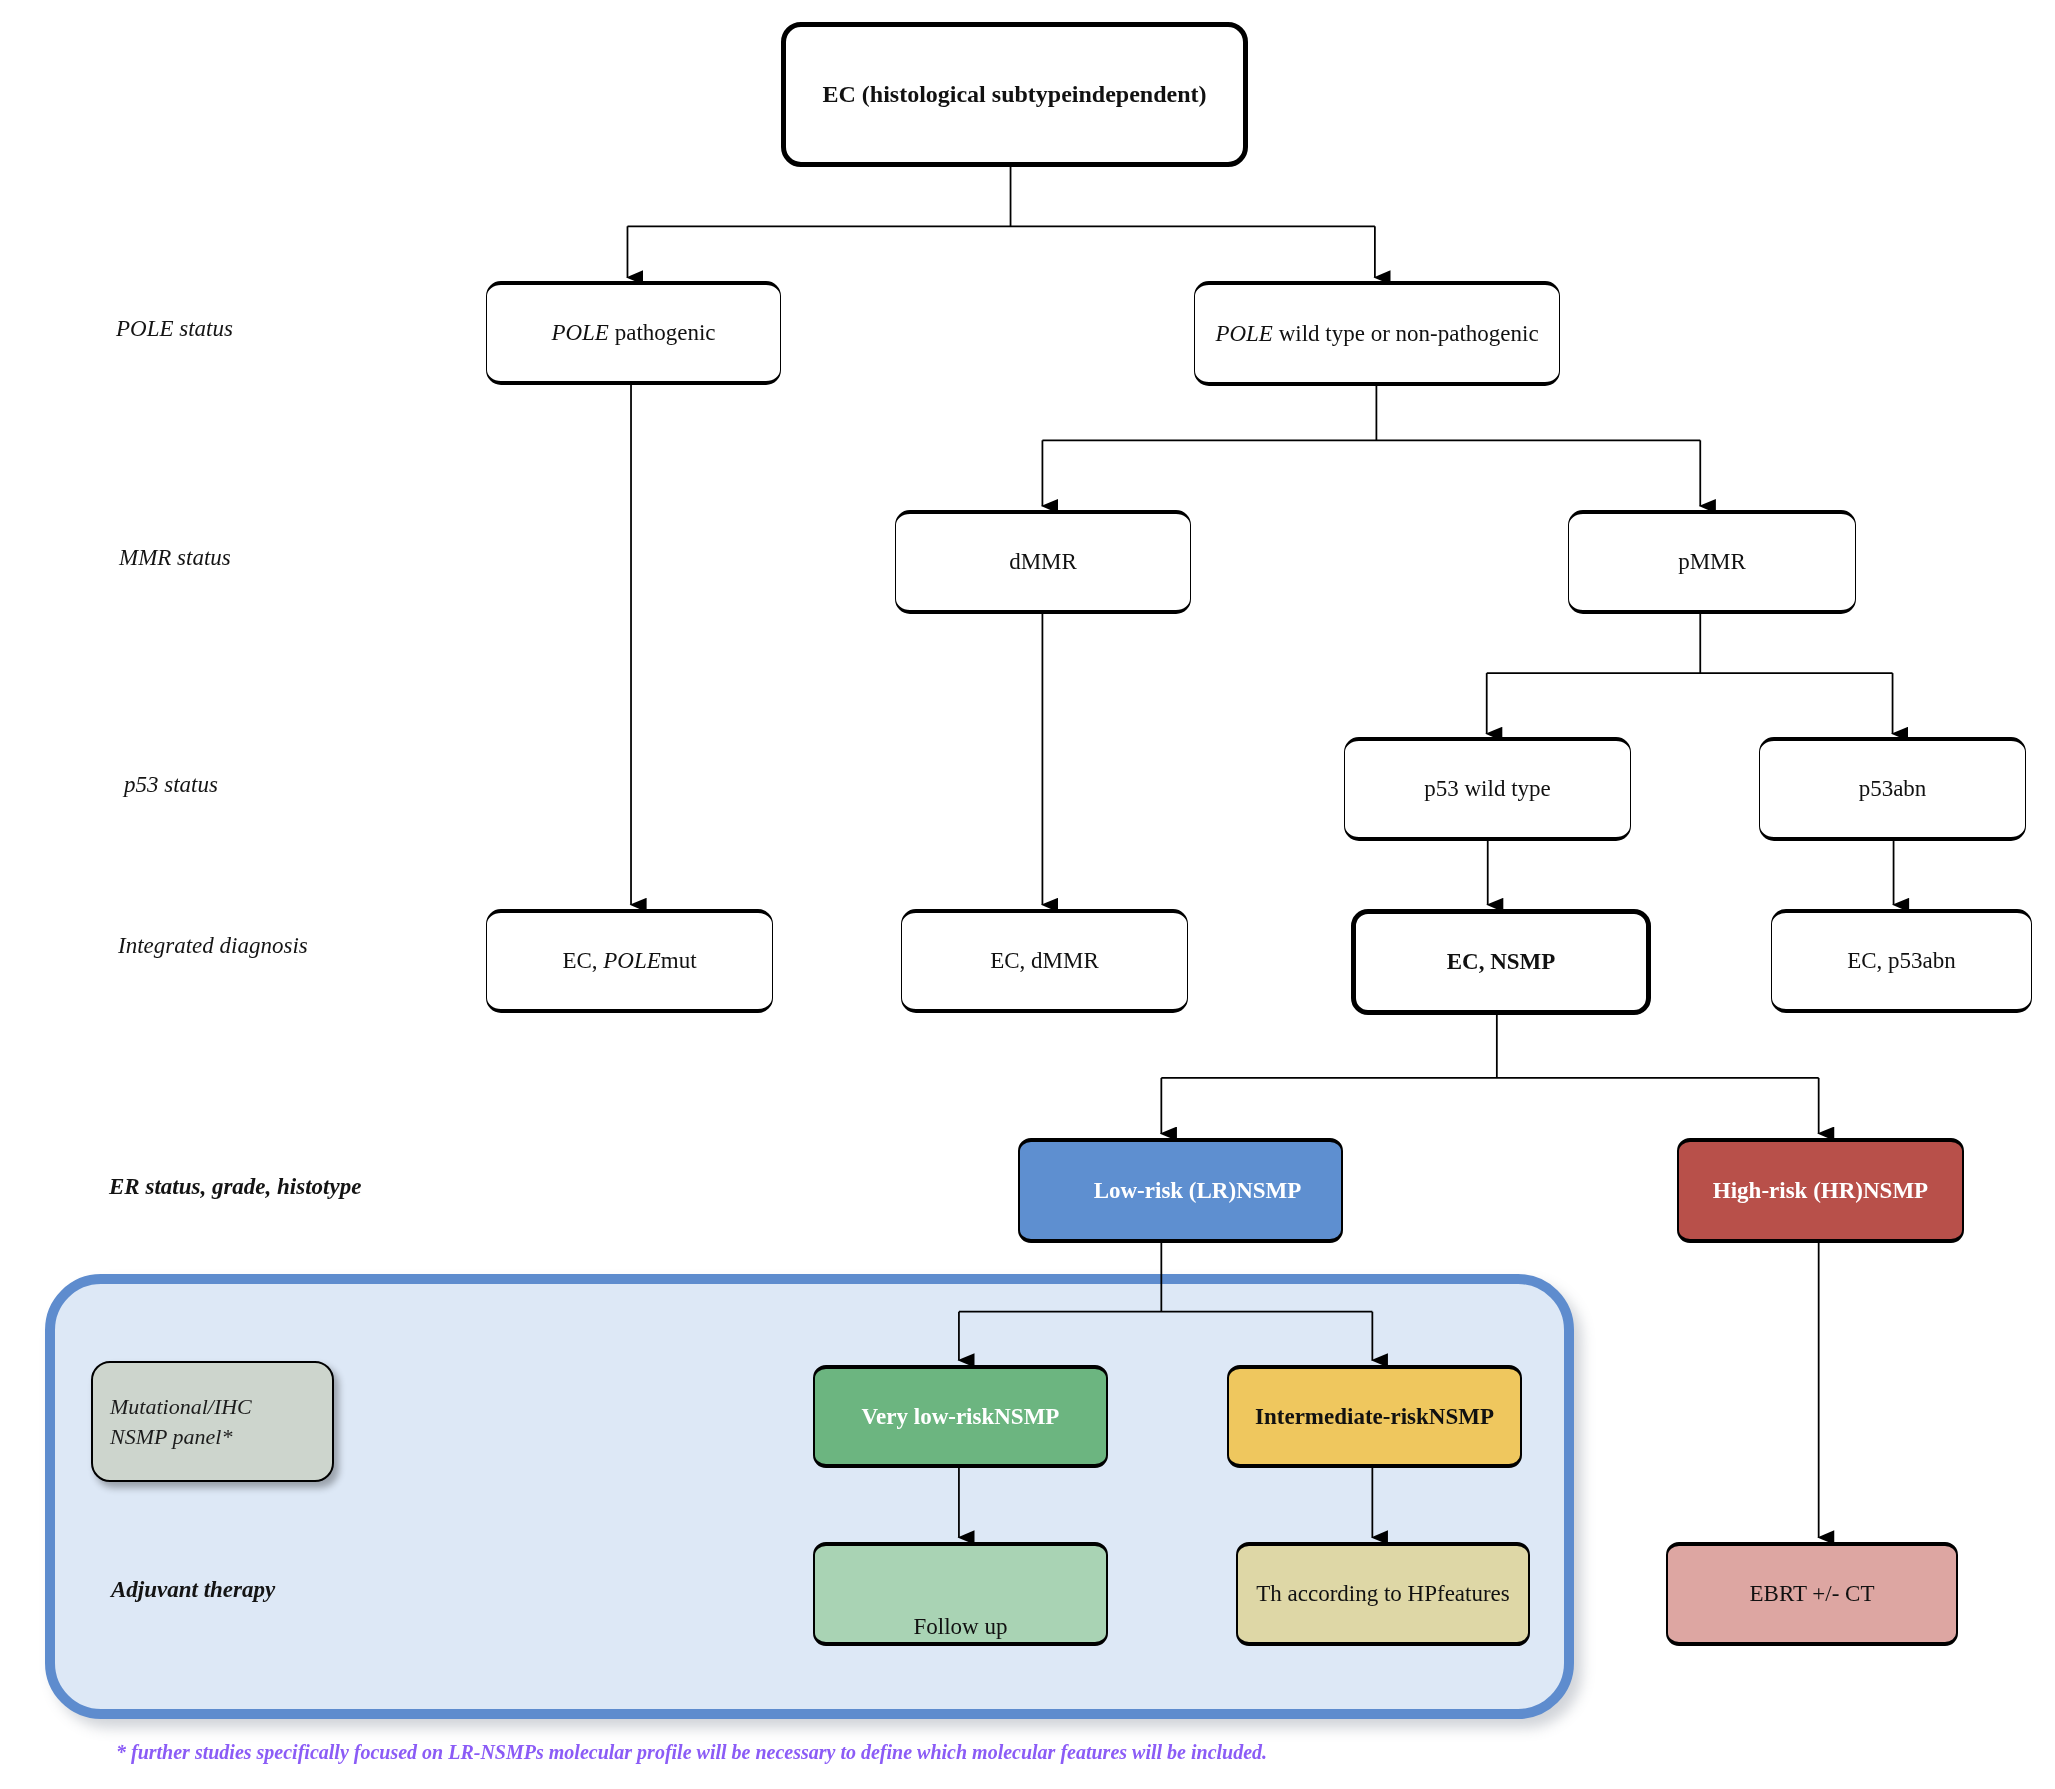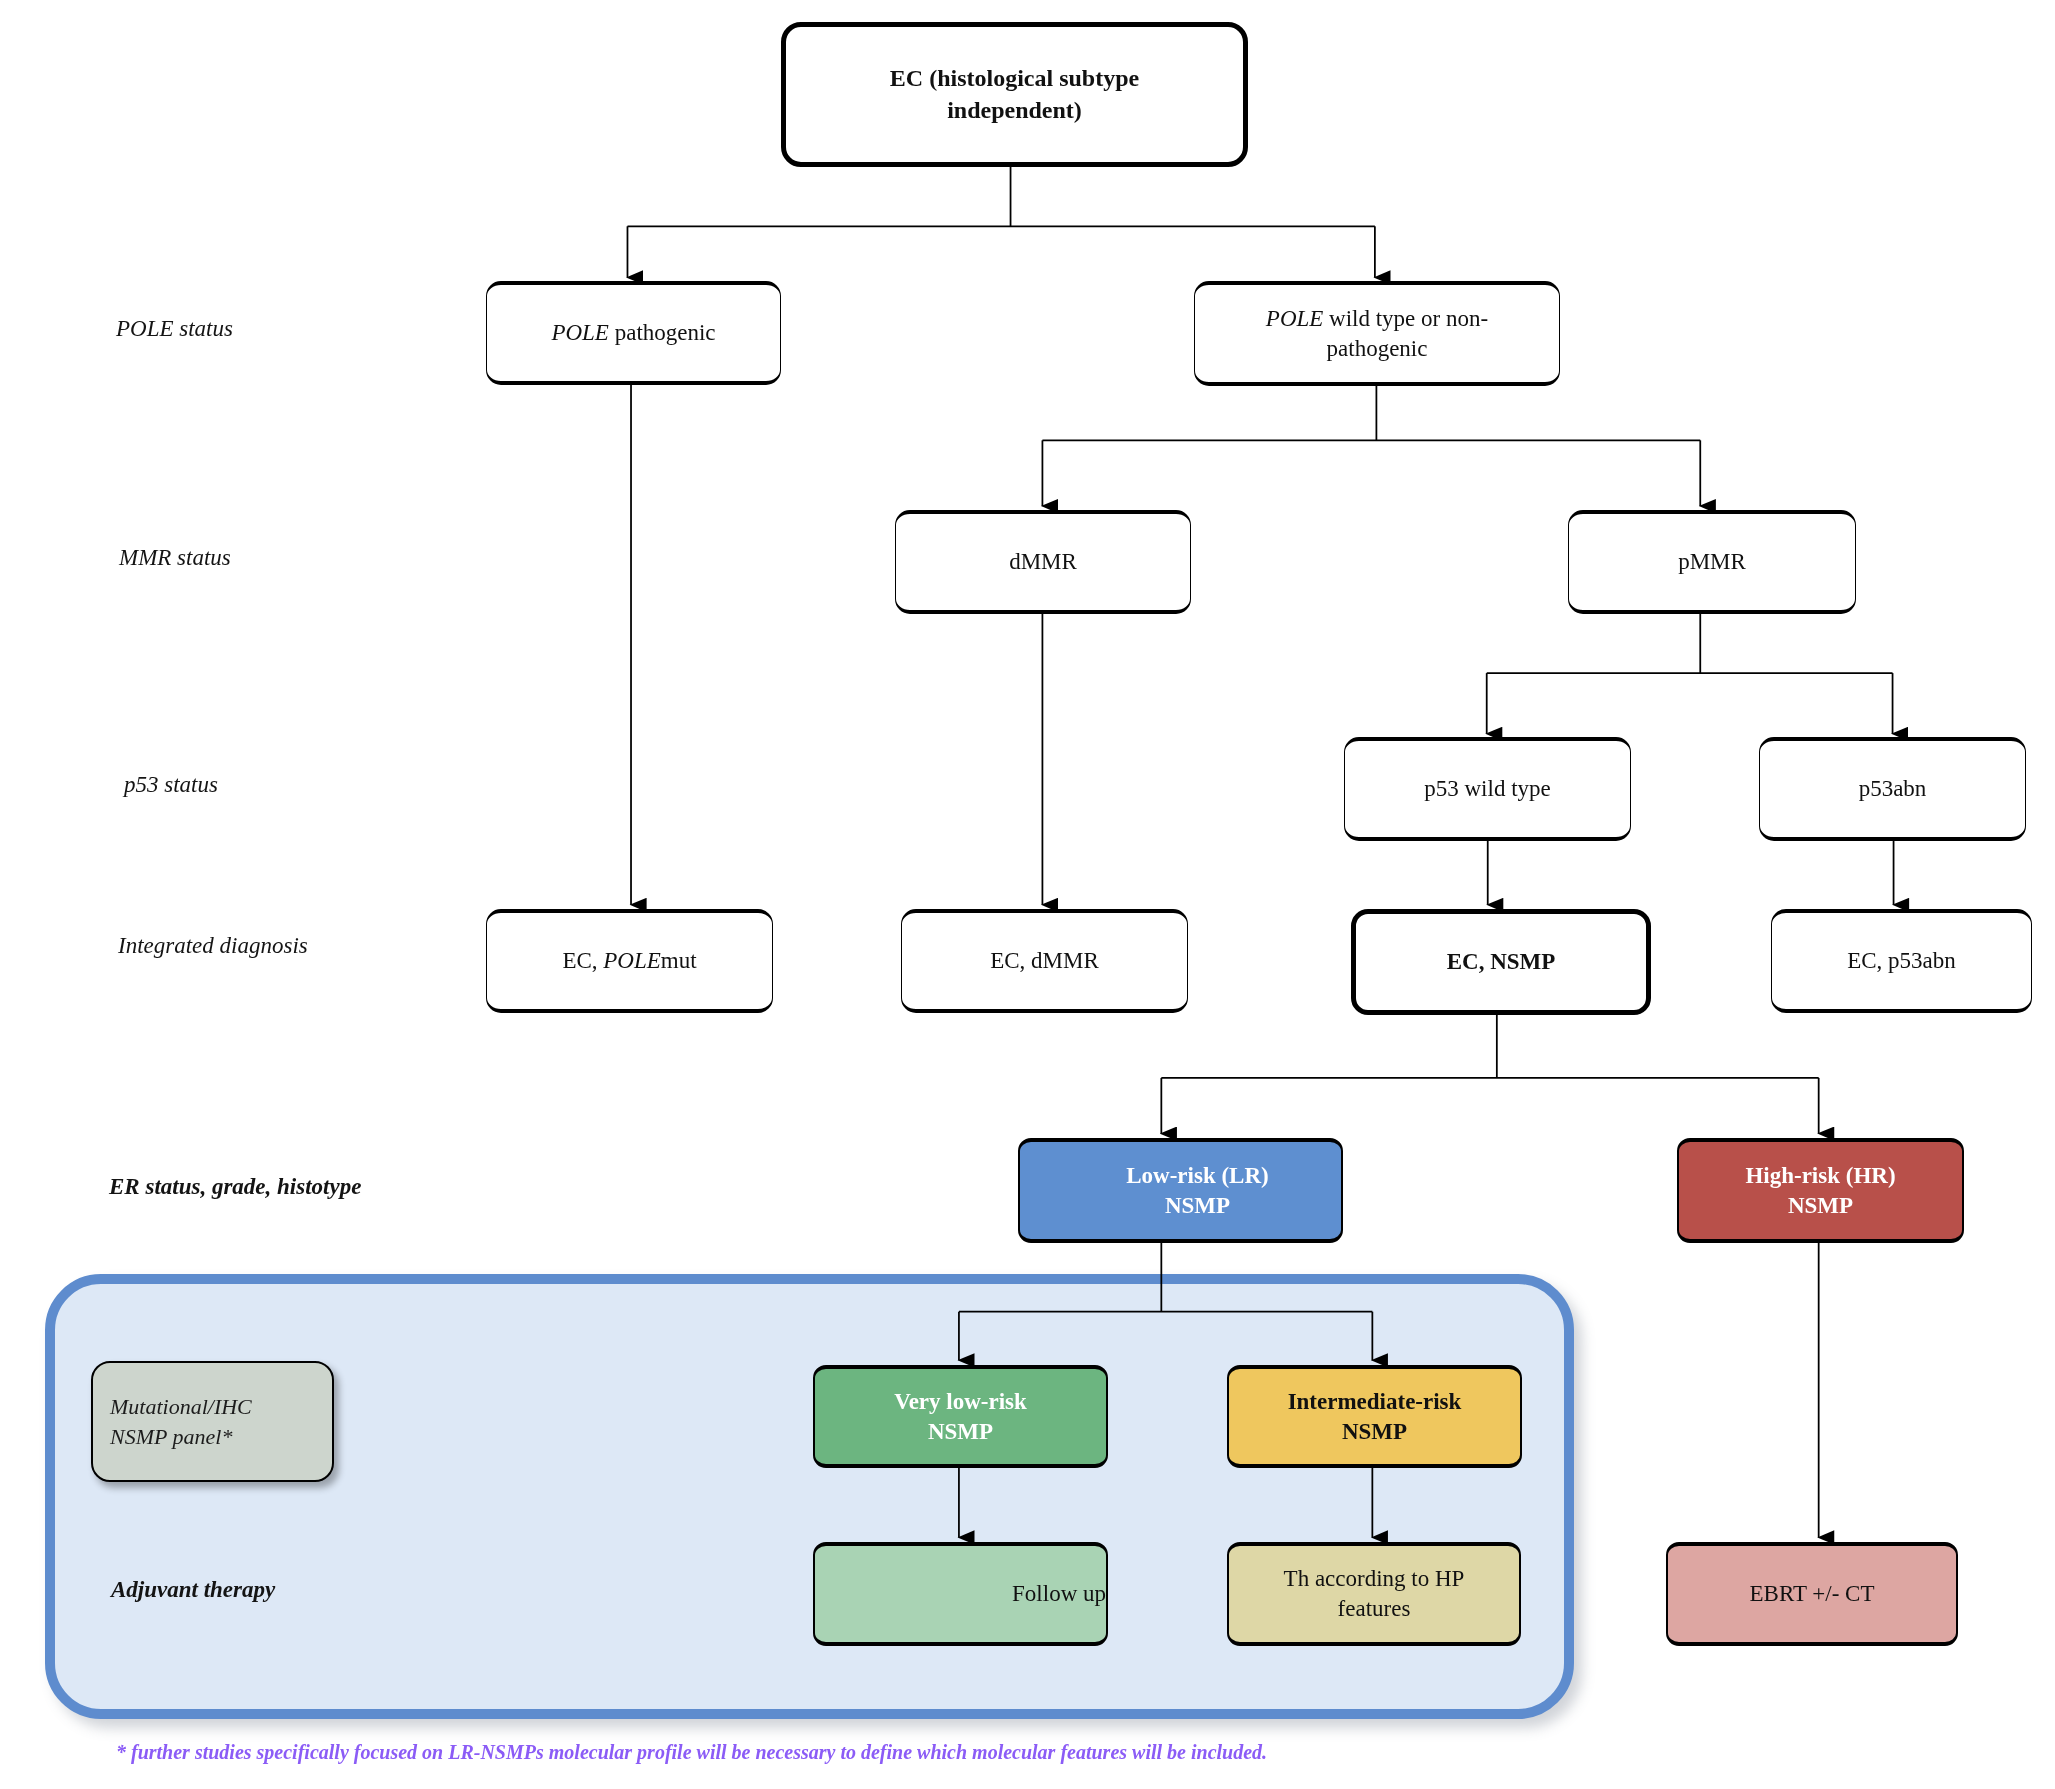--- a/index.html
+++ b/index.html
@@ -3,36 +3,36 @@
 <meta charset="utf-8">
 <style>
   html,body{margin:0;padding:0;background:#ffffff;}
   .canvas{
     position:relative;width:2056px;height:1790px;background:#ffffff;overflow:hidden;
     font-family:"Liberation Serif","DejaVu Serif",serif;color:#111;
   }
   .connectors{position:absolute;left:0;top:0;z-index:2;}
   
   .node{
-    position:absolute;z-index:3;display:flex;flex-direction:column;align-items:center;justify-content:center;
+    position:absolute;z-index:3;display:flex;flex-direction:row;align-items:center;justify-content:center;
     background:#ffffff;border:1.5px solid #000;border-top-width:4.6px;border-bottom-width:4.6px;
     border-radius:15px;text-align:center;font-size:23px;line-height:1.3;
   }
   .node .ln{display:block;}
   .bold{font-weight:bold;}
   .it{font-style:italic;}
   .thick{border-width:5.6px;border-radius:20px;}
   
   .cbox{border:2px solid #000;border-top-width:4px;border-bottom-width:4px;border-radius:13px;font-weight:bold;}
   .blue{background:var(--low-risk-blue,#5e8fd0);color:#fff;}
   .red{background:var(--high-risk-red,#b8504a);color:#fff;}
   .green{background:var(--very-low-green,#6cb580);color:#fff;}
   .yellow{background:var(--intermediate-yellow,#efc75e);color:#111;}
   .lgreen{background:var(--follow-up-green,#a9d3b4);color:#111;font-weight:normal;}
-  .tan{background:var(--th-hp-tan,#ded7a6);color:#111;font-weight:normal;}
+  .tan{background:var(--th-hp-tan,#ded7a6);color:#111;font-weight:normal;margin-left:9px;}
   .pink{background:var(--ebrt-pink,#dda6a2);color:#111;font-weight:normal;}
   
   .container-box{
     position:absolute;z-index:1;
     left:45px;top:1274px;width:1529px;height:445px;box-sizing:border-box;
     background:var(--container-fill,#dde8f6);
     border:10px solid var(--container-border,#5e8cce);
     border-radius:56px;
     box-shadow:8px 9px 13px rgba(90,100,120,0.28);
   }

